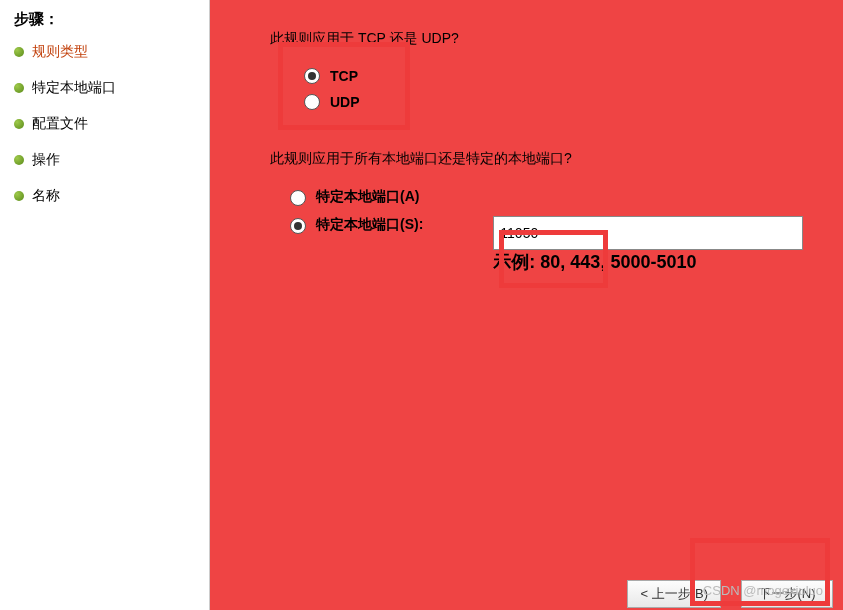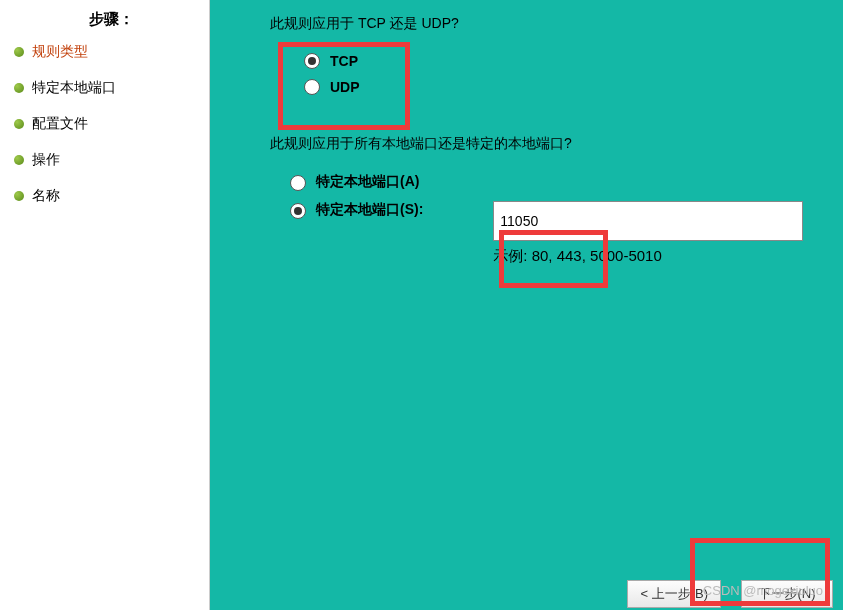--- a/index.html
+++ b/index.html
@@ -11,21 +11,20 @@
       height: 610px;
       overflow: hidden;
       position: relative;
     }
     .container { display: flex; height: 100%; }
     .sidebar {
       width: 210px;
       background: #fff;
       border-right: 1px solid #ccc;
       padding: 10px 0 16px 14px;
-      text-align: center;
     }
     .sidebar-title {
       font-weight: bold;
       font-size: 15px;
       margin-bottom: 14px;
       color: #000;
     }
     .step-item {
       display: flex;
       align-items: center;
@@ -37,22 +36,22 @@
       height: 10px;
       background: radial-gradient(circle at 30% 30%, #9ec94a, #5a8a1a);
       border-radius: 50%;
       margin-right: 8px;
       flex-shrink: 0;
     }
     .step-label { color: #000; }
     .step-item.active .step-label { color: #c2410c; }
     .main {
       flex: 1;
-      background: #14b8a6;
-      padding: 15px 0 0 60px;
+      background: #ef4444;
+      padding: 30px 0 0 60px;
       position: relative;
     }
     .question {
       color: #000;
       margin-bottom: 20px;
     }
     .radio-group { margin-left: 34px; margin-bottom: 40px; }
     .radio-row {
       display: flex;
       align-items: flex-end;
@@ -79,31 +78,31 @@
     .radio-label { font-weight: bold; color: #000; }
     .port-row {
       display: flex;
       align-items: flex-start;
     }
     .port-input-col {
       margin-left: 70px;
     }
     .port-input {
       width: 310px;
-      height: 40px;
+      height: 34px;
       border: 1px solid #888;
       padding: 2px 6px;
       font-family: Arial, sans-serif;
       font-size: 14px;
       background: #fff;
     }
     .example-text {
-      margin-top: 6px;
       color: #000;
-      font-size: 15px;
+      font-size: 18px;
+      font-weight: bold;
     }
     .highlight-box {
       position: absolute;
       border: 5px solid #ee3b3b;
       pointer-events: none;
     }
     .hl1 { left: 278px; top: 42px; width: 132px; height: 88px; }
     .hl2 { left: 499px; top: 230px; width: 109px; height: 58px; }
     .hl3 { left: 690px; top: 538px; width: 140px; height: 68px; }
     .button-bar {

